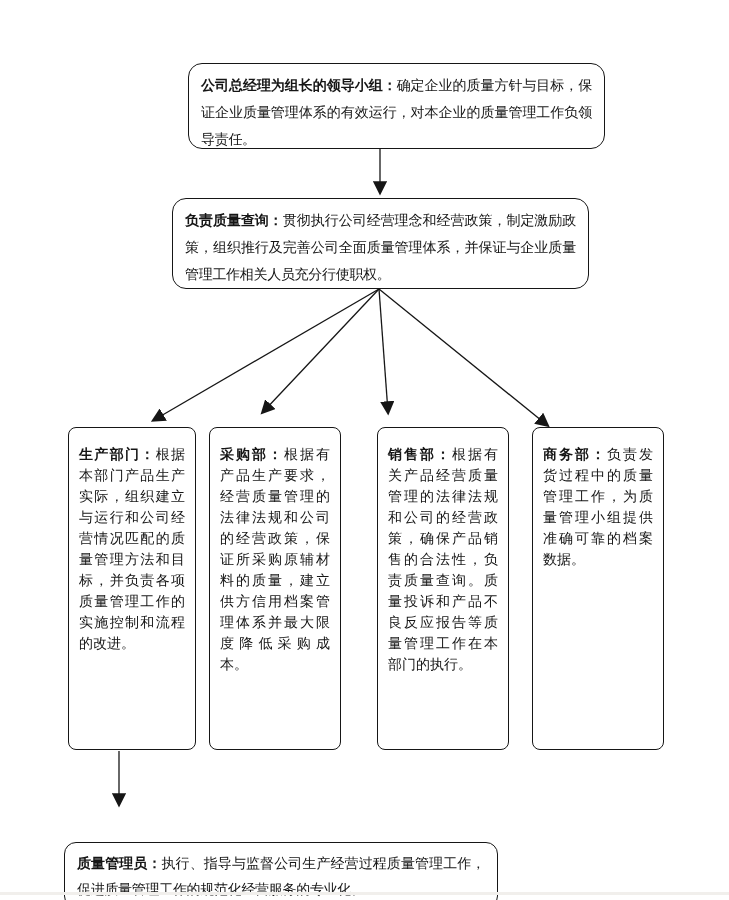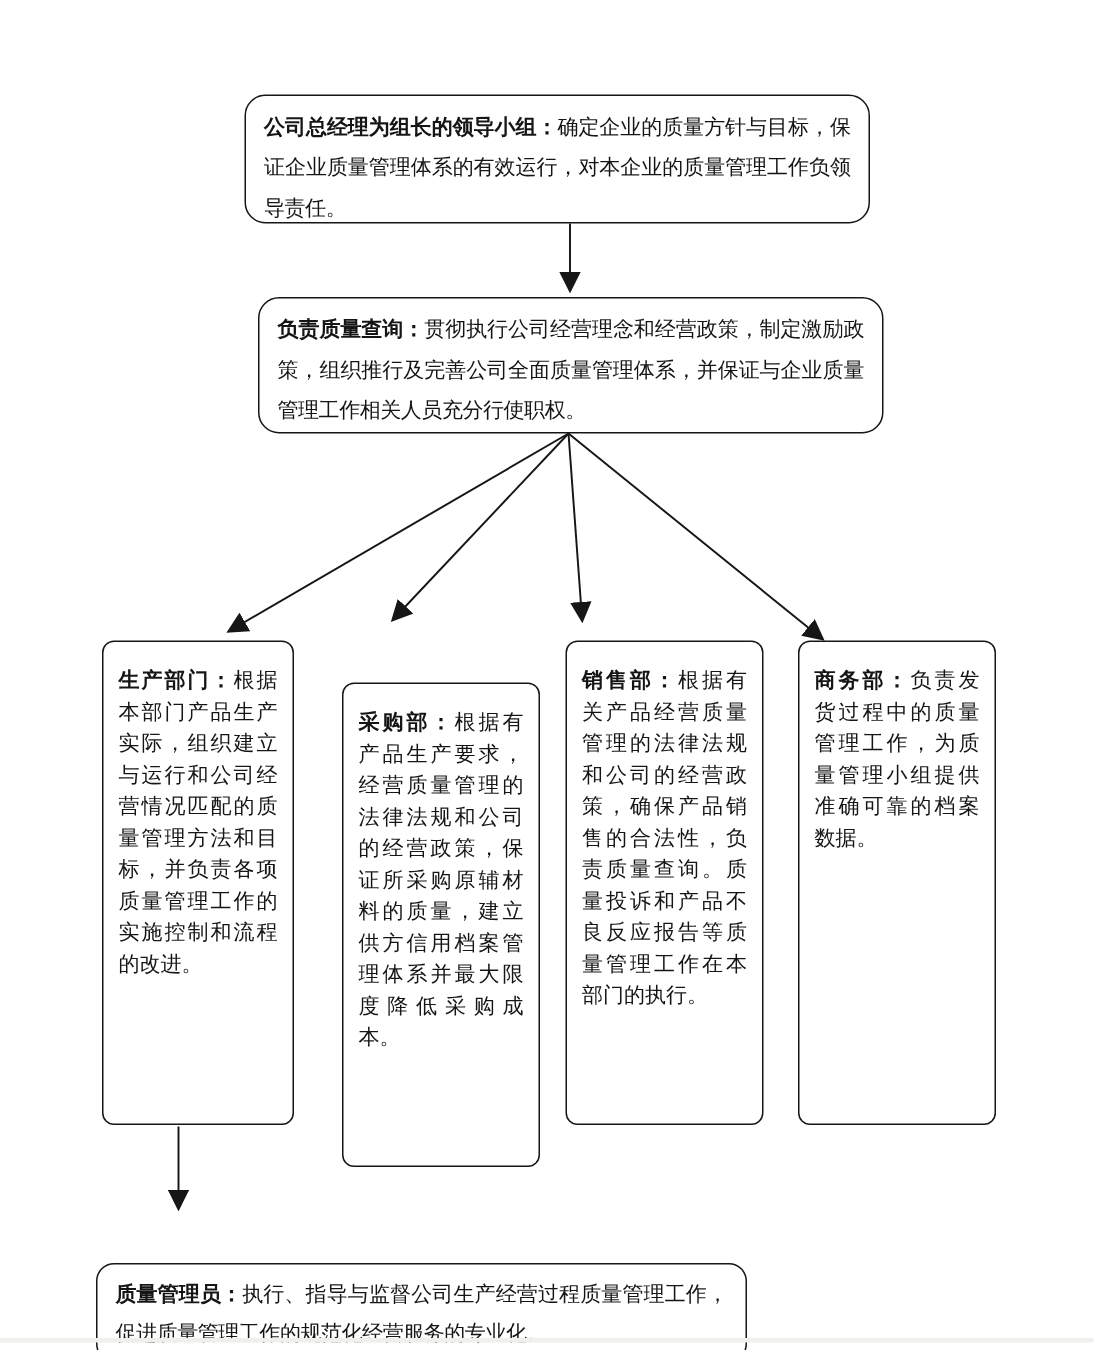--- a/index.html
+++ b/index.html
@@ -33,35 +33,35 @@
     color: #151515;
   }
   .node p { margin: 0; }
   .node b { font-weight: bold; }
   
   .node-wide {
     border-radius: 14px;
     padding: 8px 12px 0 12px;
     line-height: 27px;
   }
-  .node-leadership   { left: 163px; top: 63px;  width: 417px; height: 86px; }
+  .node-leadership   { left: 188px; top: 63px;  width: 417px; height: 86px; }
   .node-quality-head { left: 172px; top: 198px; width: 417px; height: 91px; }
   .node-quality-admin{ left: 64px;  top: 842px; width: 434px; height: 66px;
                        border-radius: 12px; padding: 7px 12px 0 12px; line-height: 26px; }
   
   .node-col {
     border-radius: 8px;
     top: 427px;
     height: 323px;
     padding: 16px 10px 0 10px;
     line-height: 21px;
     letter-spacing: 0;
   }
   .node-production { left: 68px;  width: 128px; }
-  .node-purchasing { left: 228px; width: 132px; margin-top: 28px; }
+  .node-purchasing { left: 209px; width: 132px; }
   .node-sales      { left: 377px; width: 132px; }
   .node-commerce   { left: 532px; width: 132px; }
   .page-bottom-shade {
     position: absolute;
     left: 0; top: 892px;
     width: 729px; height: 3px;
     background: #f1efec;
   }
 </style>
 </head>

